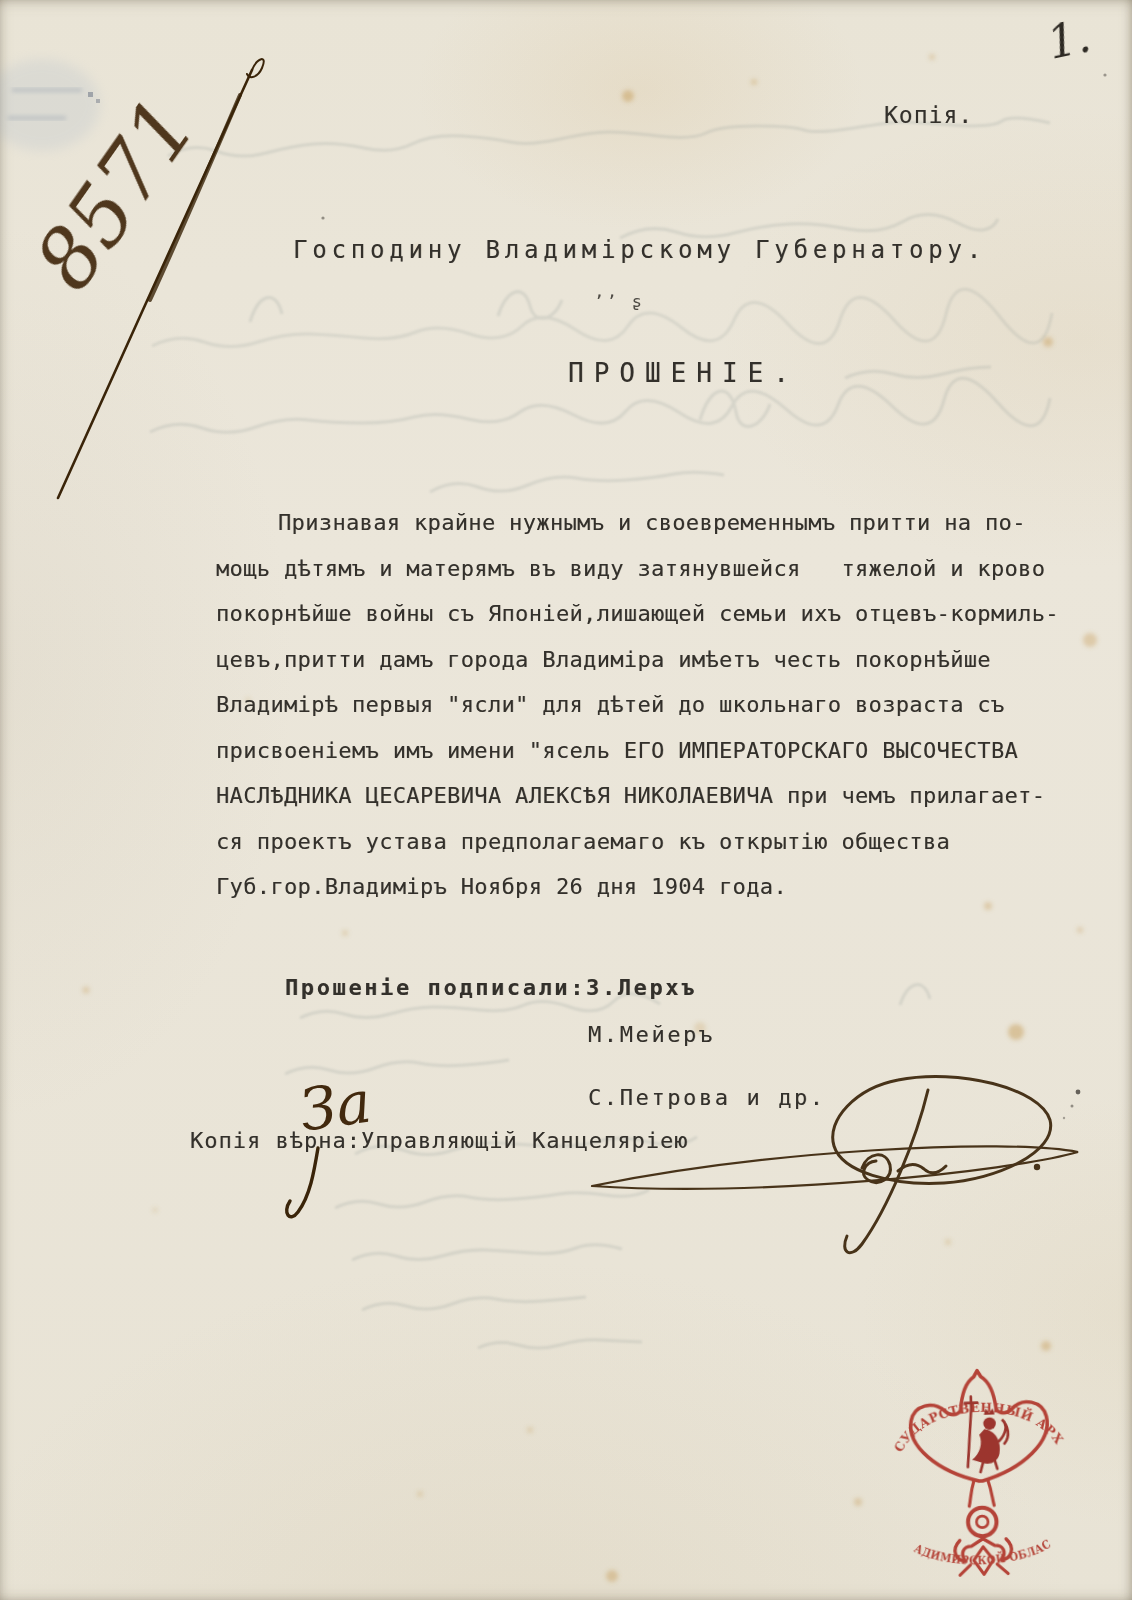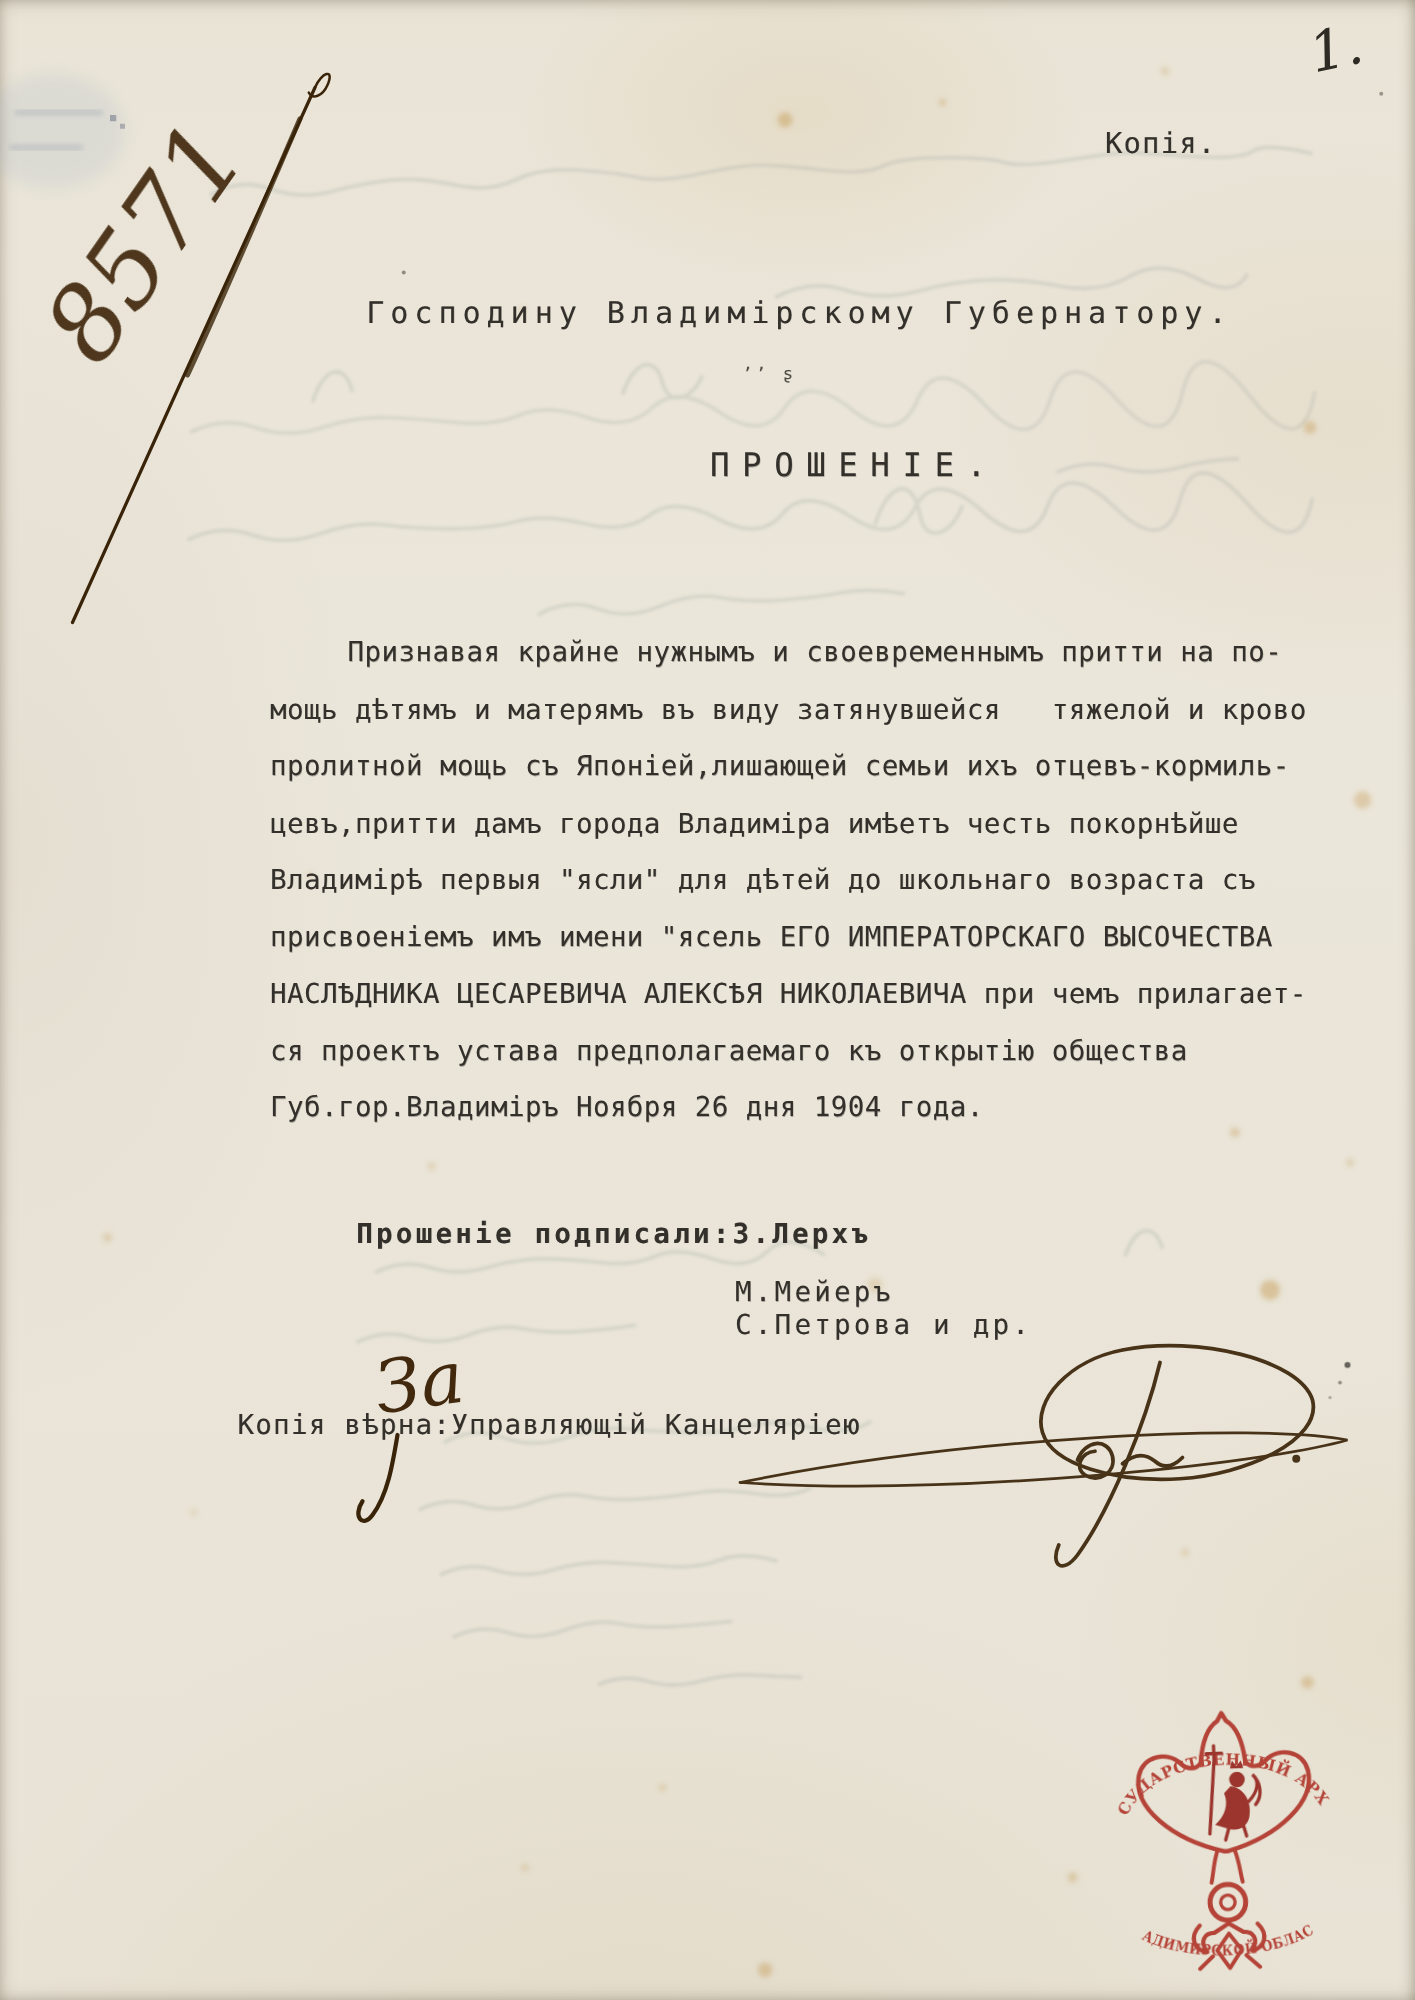--- a/index.html
+++ b/index.html
@@ -20,21 +20,21 @@
                 inset 0 9px 16px -11px rgba(115,105,85,.5),
                 inset 0 -9px 16px -11px rgba(115,105,85,.4);
     font-family:"DejaVu Sans Mono","DejaVu Sans",monospace;
     color:#33302b;
   }
   .abs{position:absolute;white-space:pre;}
   .ink{text-shadow:0.4px 0.4px 0 rgba(50,46,40,.35);}
   .t-copy {font-size:23px;letter-spacing:1px;}
   .t-addr1{font-size:24px;letter-spacing:14px;}
   .t-addr2{font-size:24px;letter-spacing:4.8px;}
-  .t-mark {font-size:13px;letter-spacing:3px;opacity:.85;}
+  .t-mark {font-size:16px;letter-spacing:3px;opacity:.85;}
   .t-title{font-size:26px;letter-spacing:10px;}
   .t-body{
     position:absolute;left:188px;top:500px;width:860px;
     font-size:22px;letter-spacing:0.35px;line-height:45.5px;margin-left:28px;
   }
   .tline{white-space:pre;}
   .tline.indent{padding-left:62px;}
   .t-sig {font-size:22px;letter-spacing:2.6px;}
   .t-cert{font-size:22px;letter-spacing:1px;}
   .hand{
@@ -128,32 +128,32 @@
 
   <div class="layer-text abs ink t-addr2" style="left:293px;top:236px;">Господину Владимірскому Губернатору.</div>
 
   <div class="layer-text abs ink t-mark" style="left:594px;top:292px;">ʼʼ ʂ</div>
 
   <div class="layer-text abs ink t-title" style="left:568px;top:358px;">ПРОШЕНІЕ.</div>
 
   <div class="t-body layer-text ink">
     <div class="tline indent">Признавая крайне нужнымъ и своевременнымъ притти на по-</div>
     <div class="tline">мощь дѣтямъ и матерямъ въ виду затянувшейся   тяжелой и крово</div>
-    <div class="tline">пролитной мощь съ Японіей,лишающей семьи ихъ отцевъ-кормиль-</div>
+    <div class="tline">покорнѣйше войны съ Японіей,лишающей семьи ихъ отцевъ-кормиль-</div>
     <div class="tline">цевъ,притти дамъ города Владиміра имѣетъ честь покорнѣйше</div>
     <div class="tline">Владимірѣ первыя "ясли" для дѣтей до школьнаго возраста съ</div>
     <div class="tline">присвоеніемъ имъ имени "ясель ЕГО ИМПЕРАТОРСКАГО ВЫСОЧЕСТВА</div>
     <div class="tline">НАСЛѢДНИКА ЦЕСАРЕВИЧА АЛЕКСѢЯ НИКОЛАЕВИЧА при чемъ прилагает-</div>
     <div class="tline">ся проектъ устава предполагаемаго къ открытію общества</div>
     <div class="tline">Губ.гор.Владиміръ Ноября 26 дня 1904 года.</div>
   </div>
 
   <div class="layer-text abs ink t-sig" style="left:285px;top:975px;font-weight:bold;">Прошеніе подписали:З.Лерхъ</div>
   <div class="layer-text abs ink t-sig" style="left:588px;top:1022px;">М.Мейеръ</div>
-  <div class="layer-text abs ink t-sig" style="left:588px;top:1048px;">С.Петрова и др.</div>
+  <div class="layer-text abs ink t-sig" style="left:588px;top:1085px;">С.Петрова и др.</div>
 
   <div class="layer-text abs ink t-cert" style="left:190px;top:1128px;">Копія вѣрна:Управляющій Канцеляріею</div>
 
   <div class="abs hand page-num layer-ink" style="left:1048px;top:14px;">1.</div>
 
   <div class="abs hand reg-num layer-ink" style="left:64px;top:228px;">8571</div>
 
   <div class="abs hand za-note layer-ink" style="left:300px;top:1072px;">За</div>
 
   <svg class="layer-ink" width="1132" height="1600" viewBox="0 0 1132 1600">

